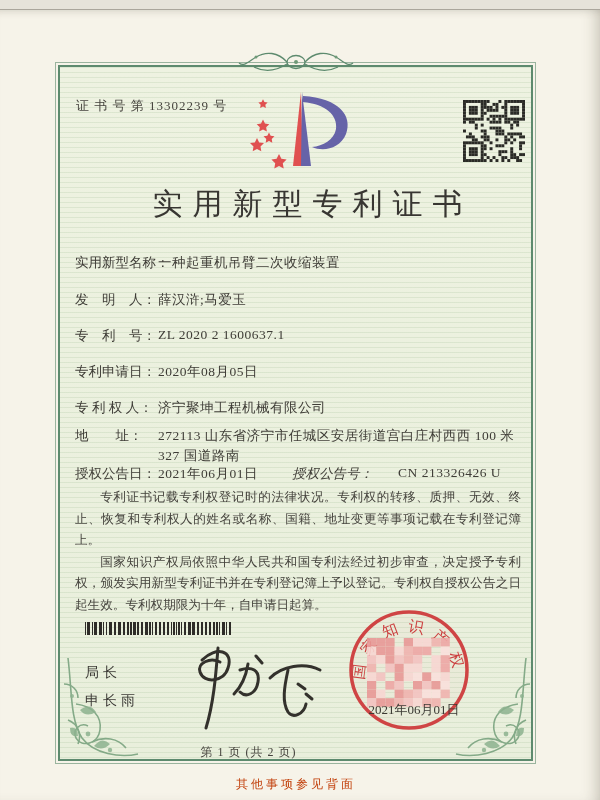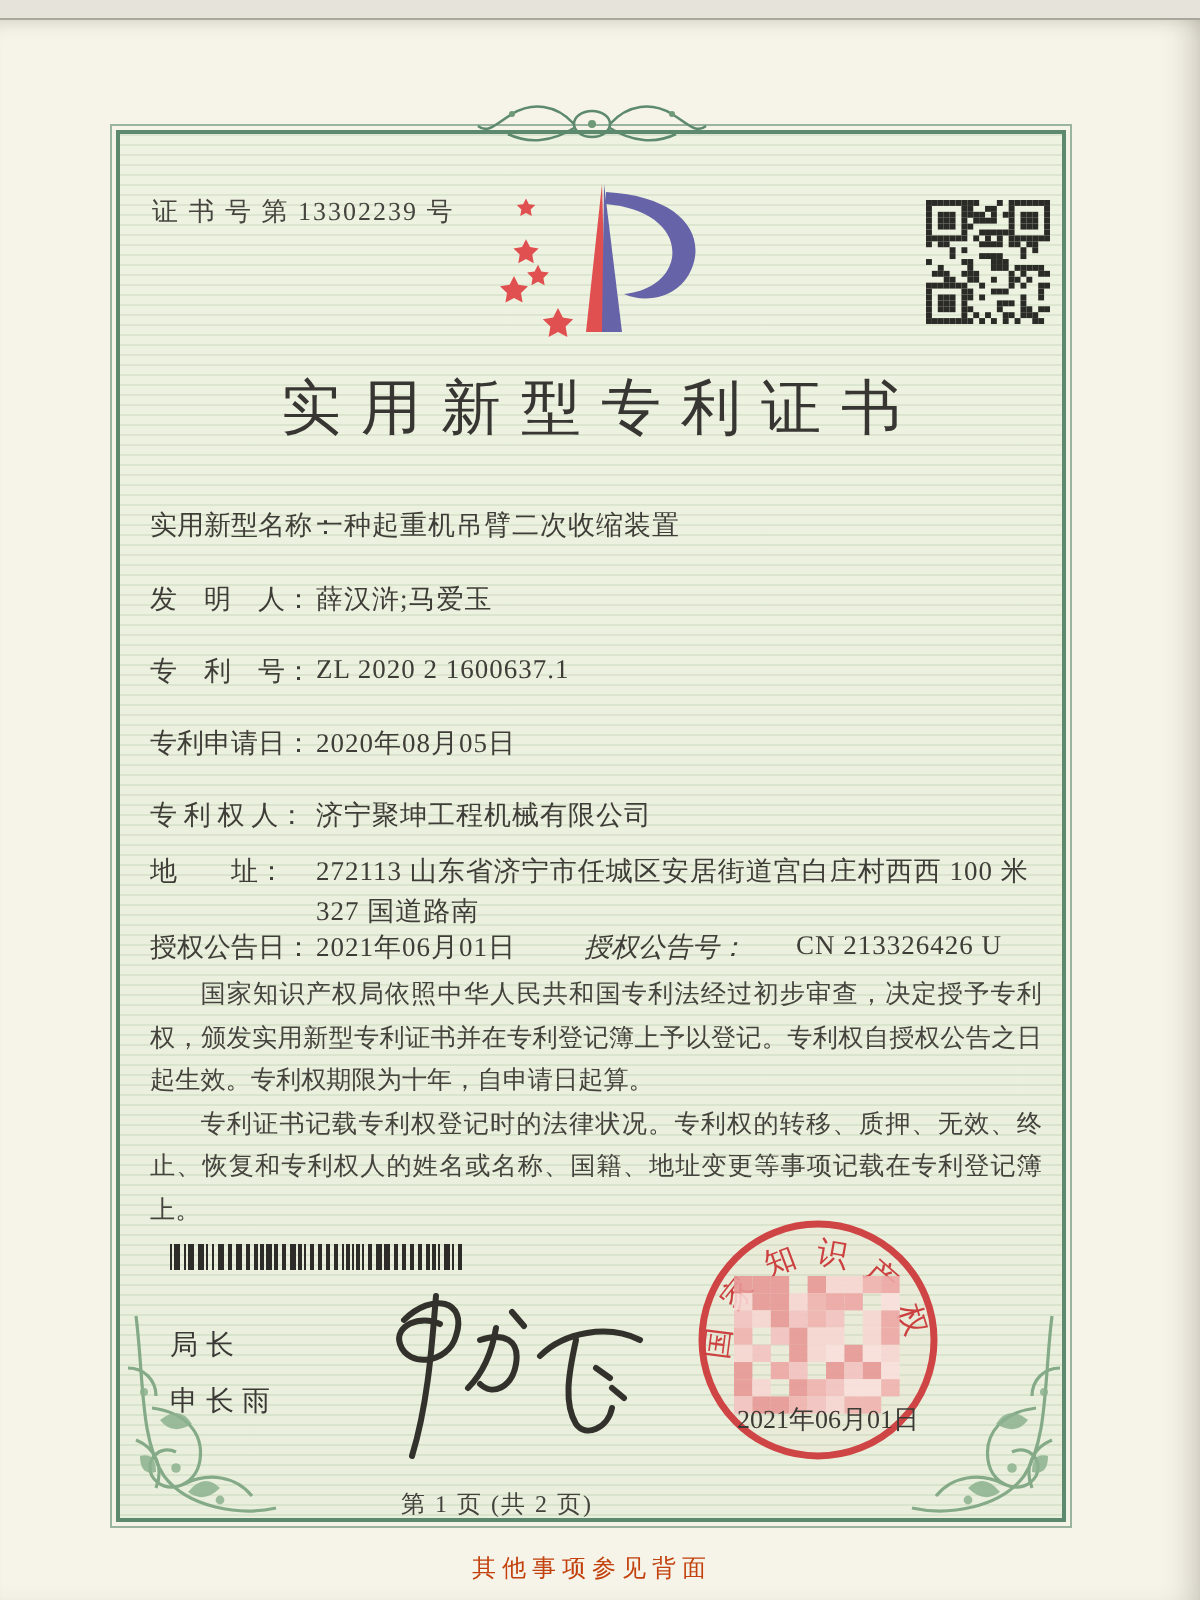--- a/index.html
+++ b/index.html
@@ -22,21 +22,21 @@
   }
   .frame-inner{
     box-sizing:border-box;width:100%;height:100%;
     border:2px solid #5d8a6e;
     background:
       repeating-linear-gradient(180deg, rgba(128,168,118,.16) 0 1px, rgba(255,255,255,0) 1px 5px),
       linear-gradient(180deg,#eef2e1,#e9efdc);
   }
   .abs{position:absolute;}
   .cert-number{left:76px;top:97px;font-size:13px;letter-spacing:1px;color:#46443e;}
-  .title{left:55px;top:184px;width:481px;text-align:center;font-size:30px;letter-spacing:10px;text-indent:10px;color:#383632;}
+  .title{left:55px;top:184px;width:481px;text-align:center;font-size:30px;letter-spacing:10px;text-indent:10px;color:#383632;padding-left:12px;}
   .field{font-size:13.5px;color:#3f3d37;white-space:nowrap;}
   .flabel{position:absolute;left:75px;}
   .fvalue{position:absolute;left:158px;letter-spacing:.5px;}
   .flabel2{position:absolute;left:292px;font-style:italic;}
   .fvalue2{position:absolute;left:398px;letter-spacing:.5px;}
   .paras{left:75px;top:487px;width:446px;font-size:12.6px;line-height:21.5px;color:#45433d;text-align:justify;}
   .paras p{margin:0;text-indent:2em;}
   .signer{font-size:14px;letter-spacing:4px;color:#3b3935;}
   .page-number{left:55px;top:744px;width:387px;text-align:center;font-size:12px;color:#44423c;letter-spacing:1px;}
   .back-note{left:40px;top:776px;width:512px;text-align:center;font-size:12px;letter-spacing:3px;color:#c2410c;}
@@ -368,22 +368,22 @@
     <span class="fvalue" style="top:447px">327 国道路南</span>
   </div>
   <div class="field">
     <span class="flabel" style="top:465px">授权公告日：</span>
     <span class="fvalue" style="top:465px">2021年06月01日</span>
     <span class="flabel2" style="top:465px">授权公告号：</span>
     <span class="fvalue2" style="top:465px">CN 213326426 U</span>
   </div>
 
   <div class="abs paras">
+    <p>专利证书记载专利权登记时的法律状况。专利权的转移、质押、无效、终止、恢复和专利权人的姓名或名称、国籍、地址变更等事项记载在专利登记簿上。</p>
     <p>国家知识产权局依照中华人民共和国专利法经过初步审查，决定授予专利权，颁发实用新型专利证书并在专利登记簿上予以登记。专利权自授权公告之日起生效。专利权期限为十年，自申请日起算。</p>
-    <p>专利证书记载专利权登记时的法律状况。专利权的转移、质押、无效、终止、恢复和专利权人的姓名或名称、国籍、地址变更等事项记载在专利登记簿上。</p>
   </div>
 
   <svg class="abs" id="barcode" style="left:85px;top:622px;" width="146" height="13" viewBox="0 0 146 13">
       <rect x="0" y="0" width="1" height="13" fill="#2e2c28"></rect>
       <rect x="2" y="0" width="3" height="13" fill="#2e2c28"></rect>
       <rect x="7" y="0" width="1" height="13" fill="#2e2c28"></rect>
       <rect x="9" y="0" width="3" height="13" fill="#2e2c28"></rect>
       <rect x="14" y="0" width="3" height="13" fill="#2e2c28"></rect>
       <rect x="18" y="0" width="1" height="13" fill="#2e2c28"></rect>
       <rect x="21" y="0" width="1" height="13" fill="#2e2c28"></rect>

